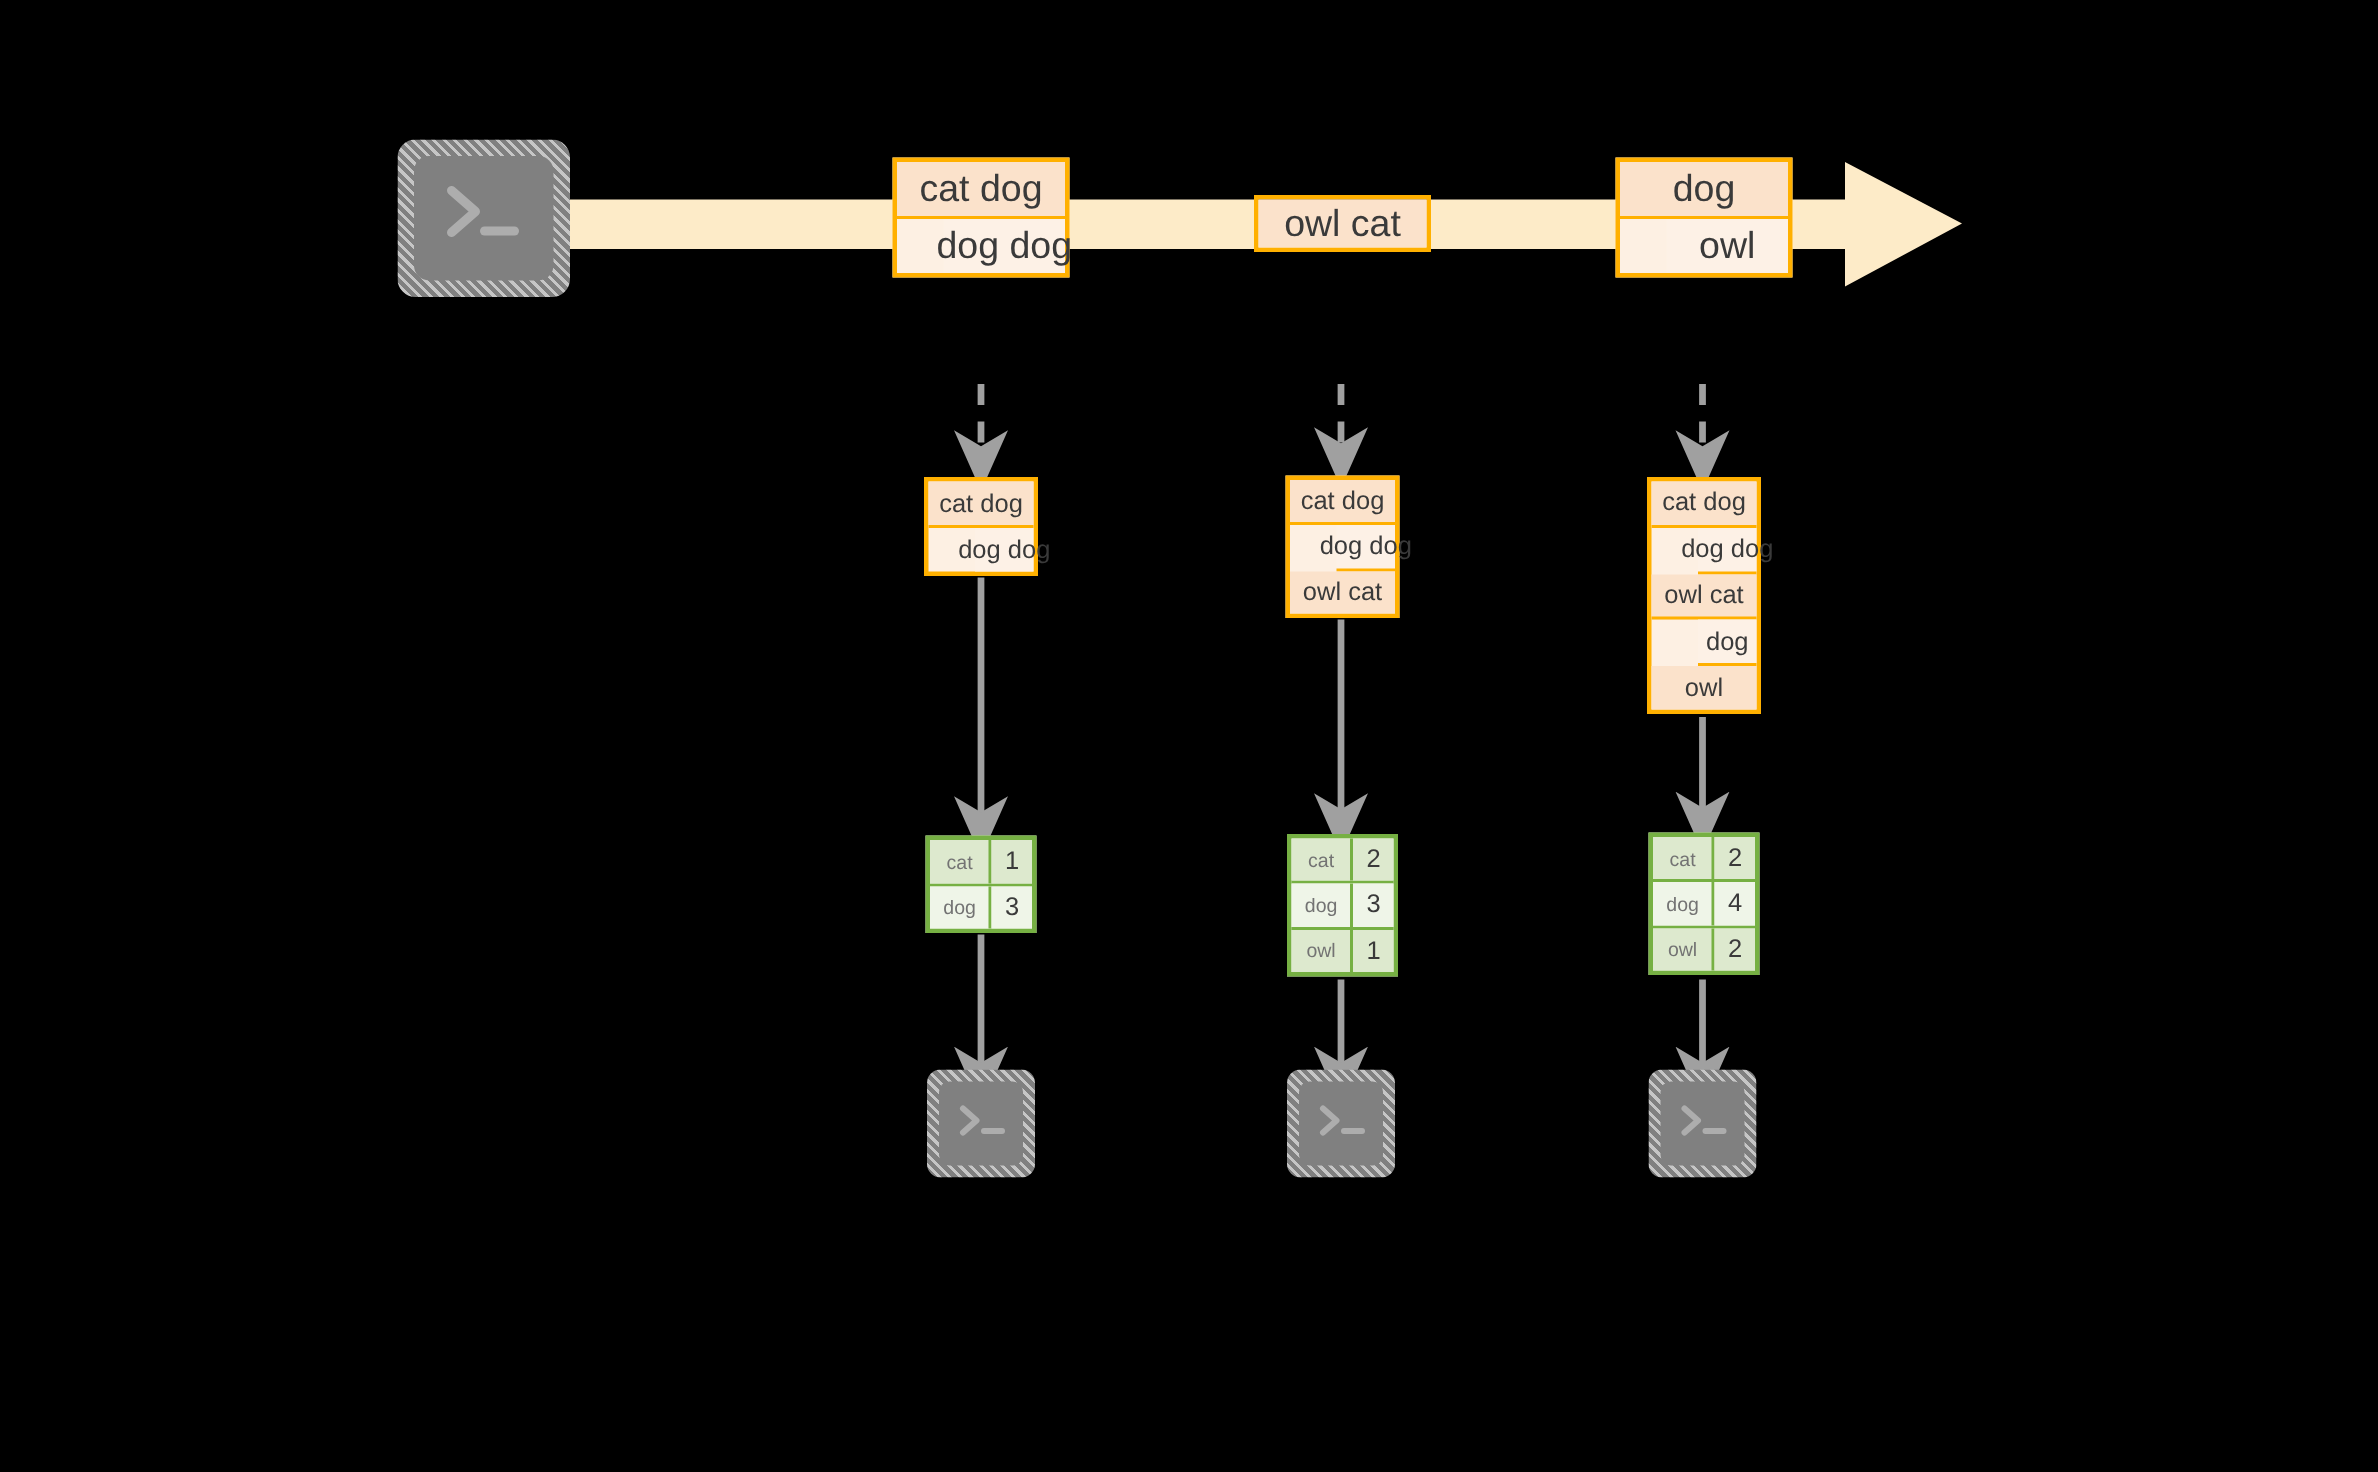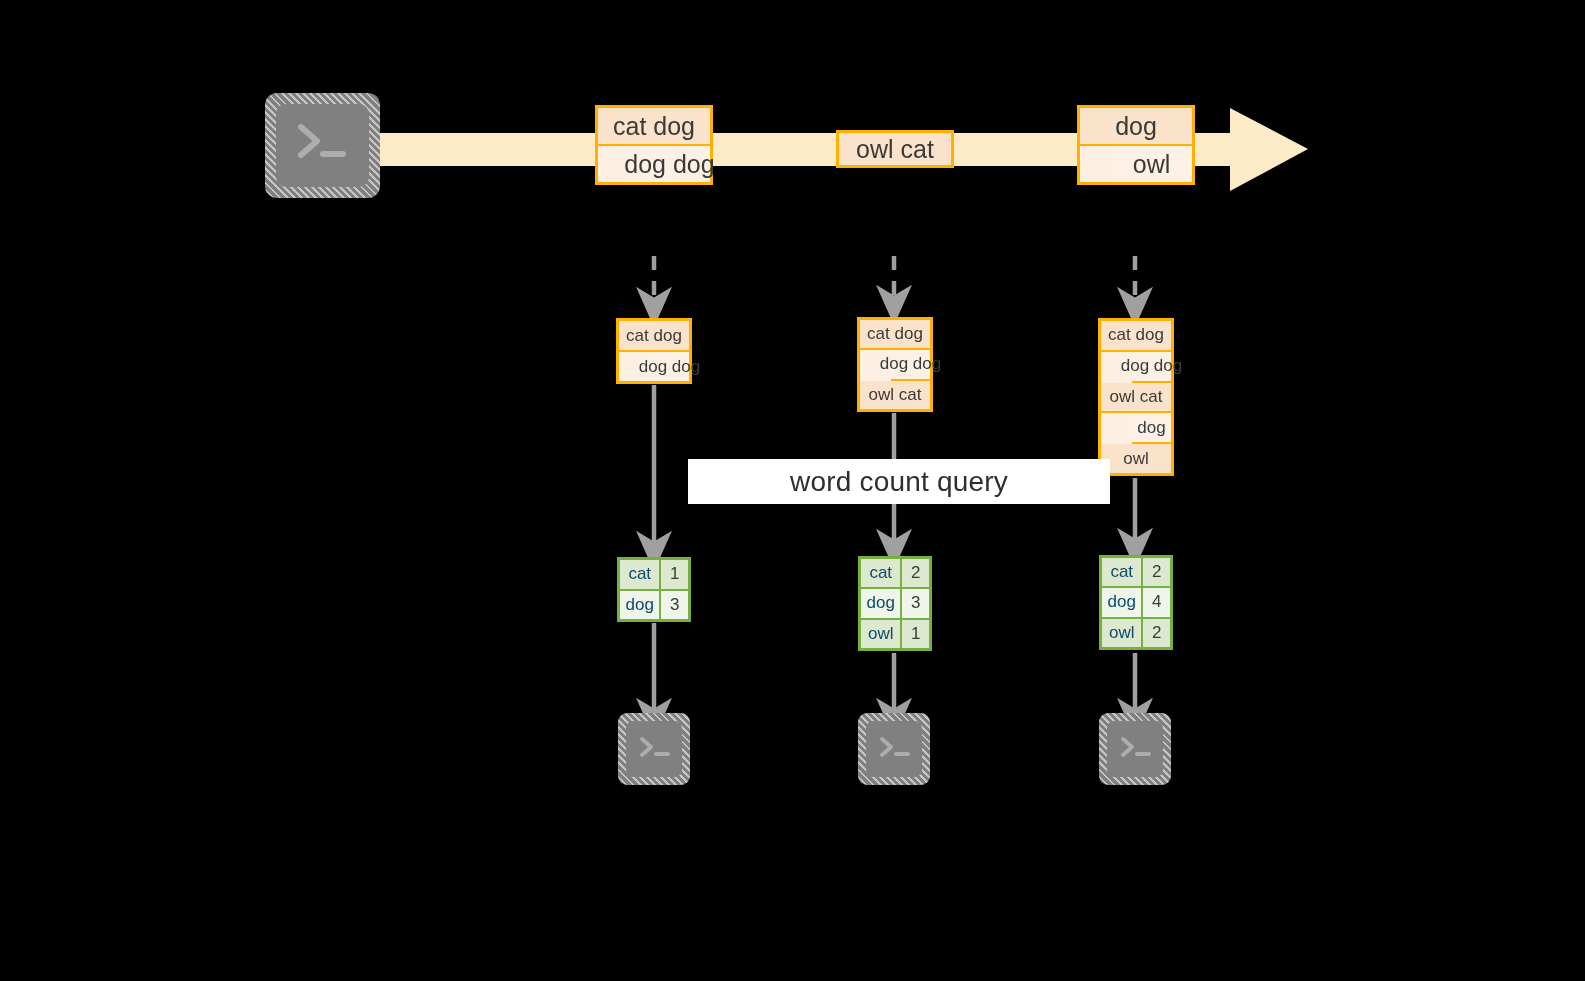--- a/index.html
+++ b/index.html
@@ -92,22 +92,22 @@
     display: flex;
     border-bottom: 2px solid #76B043;
   }
   .res-row:last-child { border-bottom: none; }
   .res-row.dark .cell { background: #DDE9CE; }
   .res-row.light .cell { background: #EFF5E8; }
   .res-cell-word {
     flex: 0 0 58%;
     display: flex; align-items: center; justify-content: center;
     border-right: 2px solid #76B043;
-    font-size: 17px;
-    color: #0c4a6e;
+    font-size: 13px;
+    color: #737373;
   }
   .res-cell-count {
     flex: 1 1 auto;
     display: flex; align-items: center; justify-content: center;
     font-size: 17px;
     color: #3A3A3A;
   }
 
   
   .query-band {
@@ -266,17 +266,14 @@
   </div>
 
   <div class="term small" style="left:1099px; top:713px; width:72px; height:72px;">
     <div class="inner"></div>
     <svg class="glyph" viewBox="0 0 72 72">
       <path d="M 24 26 L 33 34 L 24 42" fill="none" stroke="#ADADAD" stroke-width="4" stroke-linecap="round" stroke-linejoin="round"></path>
       <line x1="38" y1="41" x2="50" y2="41" stroke="#ADADAD" stroke-width="4" stroke-linecap="round"></line>
     </svg>
   </div>
 
-  <div class="query-band" style="left:688px; top:459px; width:422px; height:45px;">
-    <span class="label">word count query</span>
-  </div>
 
 </div>
 
 </body></html>

